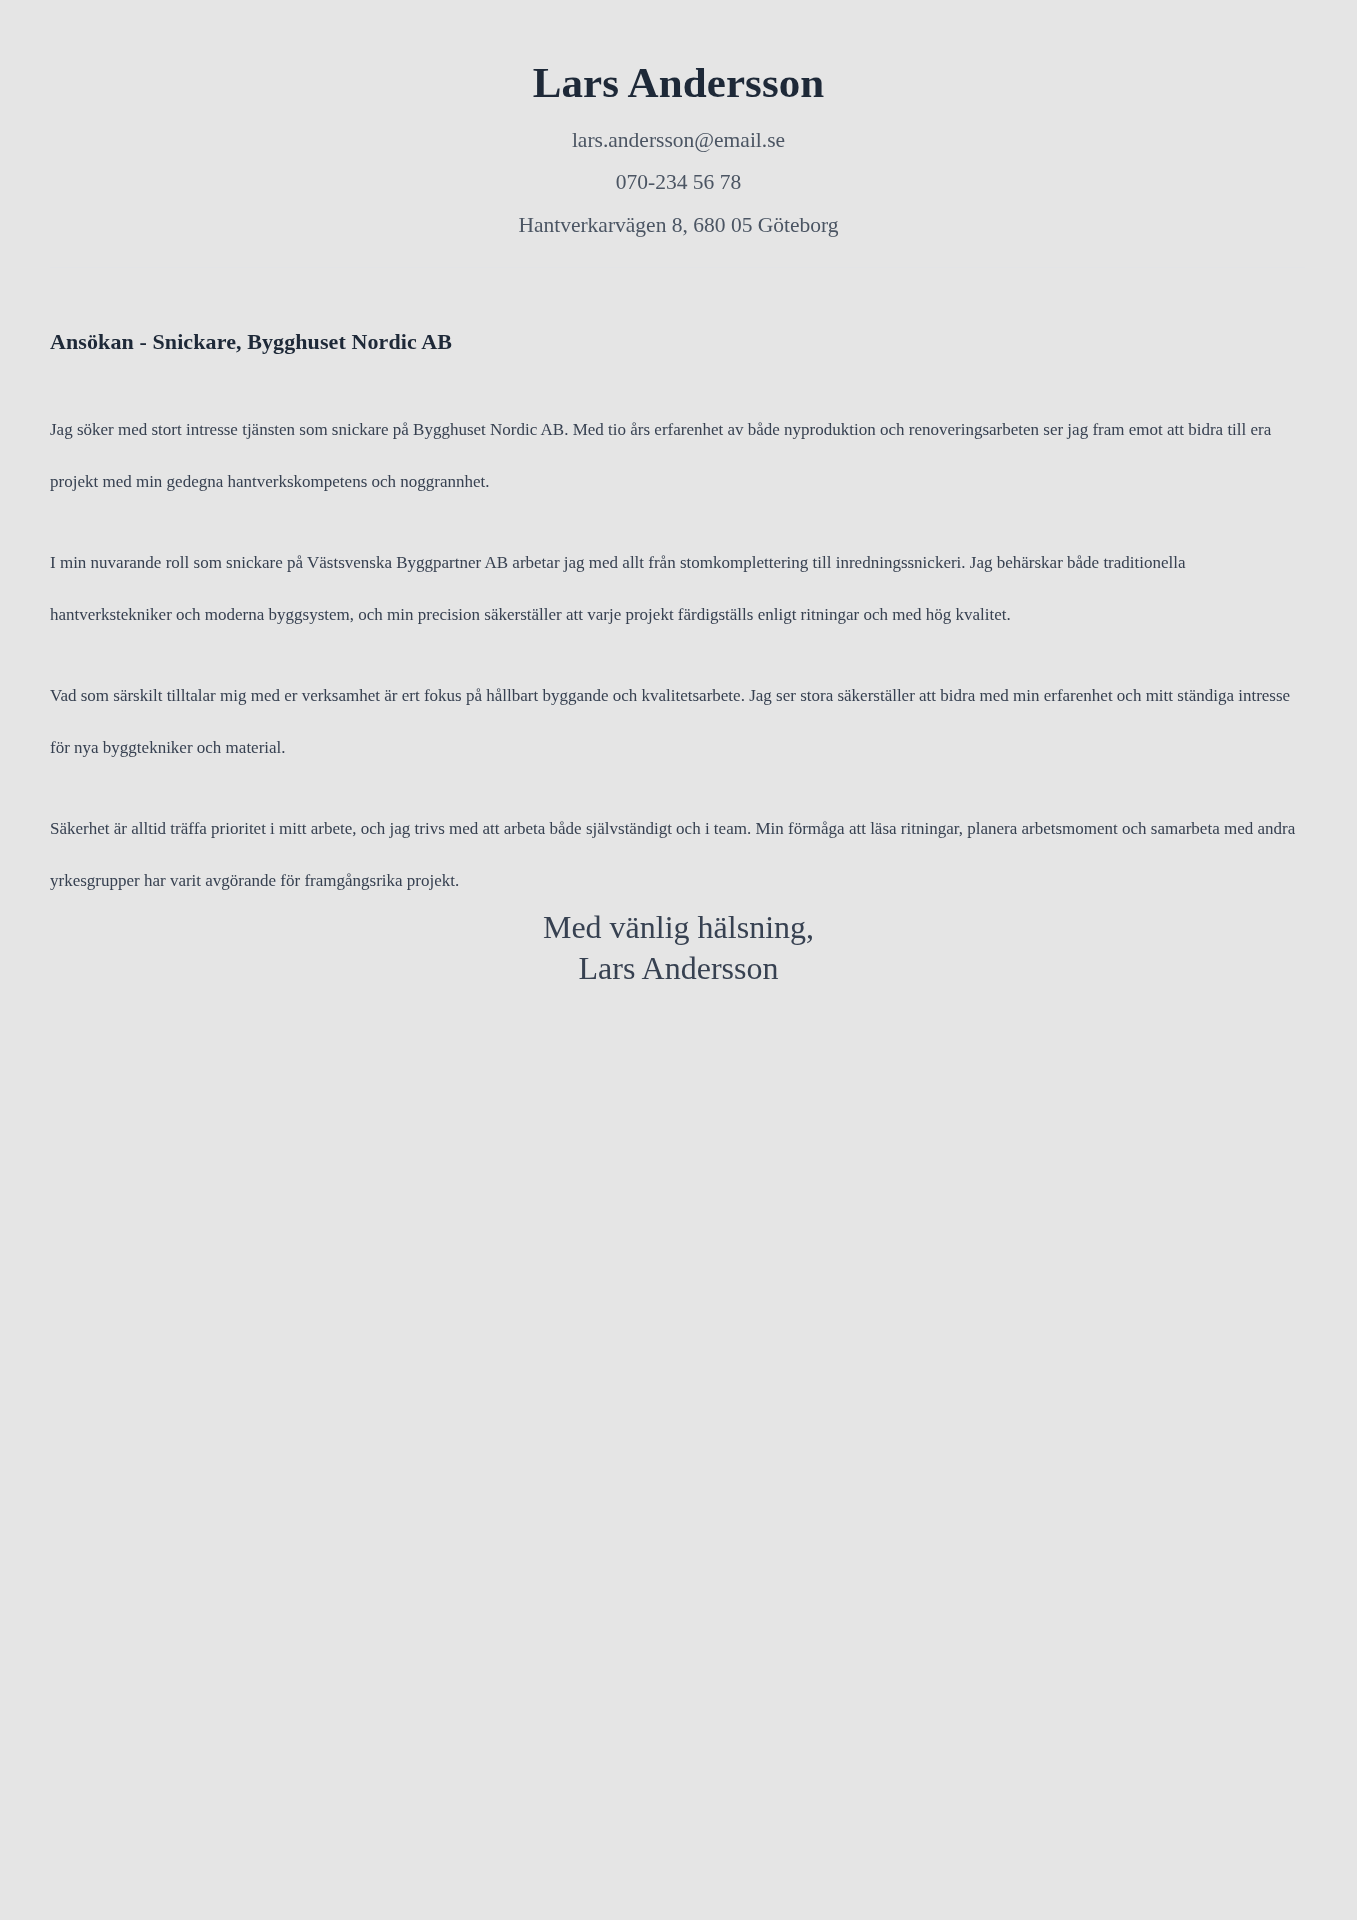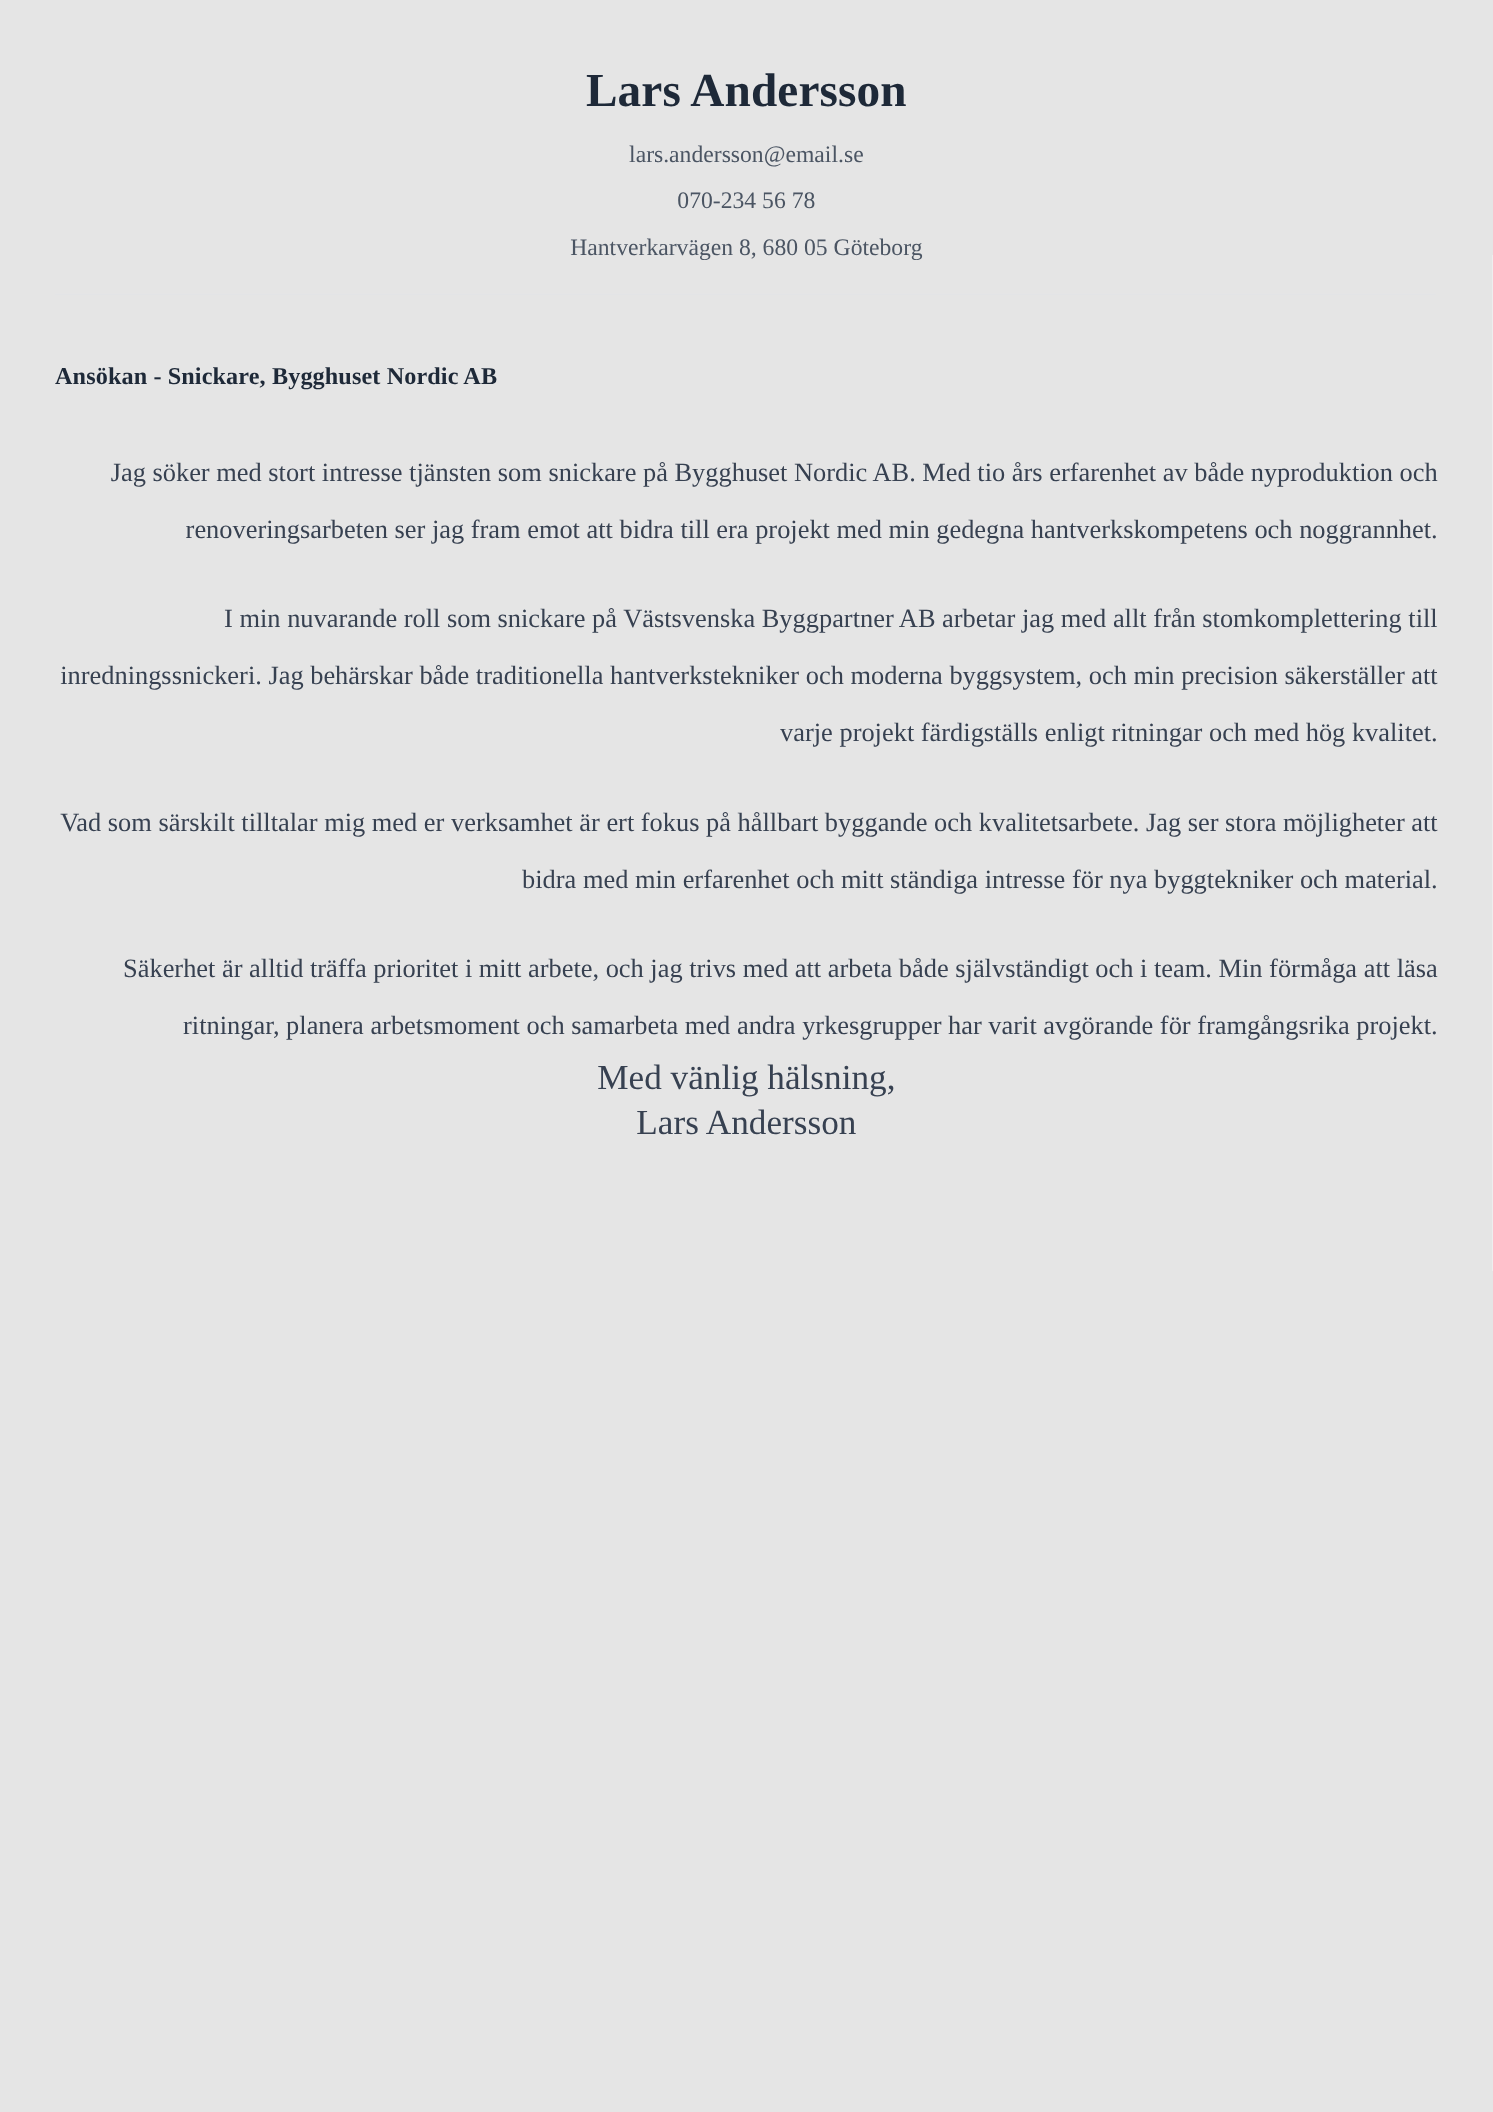--- a/index.html
+++ b/index.html
@@ -63,25 +63,25 @@
     color: #1e2938;
     line-height: 1.3;
     margin-top: 60px;
     letter-spacing: 0.1px;
   }
 
   
   .letter-body { margin-top: 47px; }
 
   .body-paragraph {
-    font-size: 24px;
+    font-size: 17px;
     line-height: 52px;
     color: #374151;
     margin-bottom: 29px;
-    text-align: right;
+    text-align: left;
   }
   .body-paragraph:last-child { margin-bottom: 0; }
 
   
   .closing-block {
     font-size: 32px;
     line-height: 41px;
     color: #374151;
     text-align: center;
   }
@@ -99,21 +99,21 @@
     <div class="contact-line">Hantverkarvägen 8, 680 05 Göteborg</div>
   </header>
 
   <hr class="header-divider">
 
   <h2 class="subject-heading">Ansökan - Snickare, Bygghuset Nordic AB</h2>
 
   <section class="letter-body">
     <p class="body-paragraph">Jag söker med stort intresse tjänsten som snickare på Bygghuset Nordic AB. Med tio års erfarenhet av både nyproduktion och renoveringsarbeten ser jag fram emot att bidra till era projekt med min gedegna hantverkskompetens och noggrannhet.</p>
     <p class="body-paragraph">I min nuvarande roll som snickare på Västsvenska Byggpartner AB arbetar jag med allt från stomkomplettering till inredningssnickeri. Jag behärskar både traditionella hantverkstekniker och moderna byggsystem, och min precision säkerställer att varje projekt färdigställs enligt ritningar och med hög kvalitet.</p>
-    <p class="body-paragraph">Vad som särskilt tilltalar mig med er verksamhet är ert fokus på hållbart byggande och kvalitetsarbete. Jag ser stora möjligheter att bidra med min erfarenhet och mitt ständiga intresse för nya byggtekniker och material.</p>
+    <p class="body-paragraph">Vad som särskilt tilltalar mig med er verksamhet är ert fokus på hållbart byggande och kvalitetsarbete. Jag ser stora säkerställer att bidra med min erfarenhet och mitt ständiga intresse för nya byggtekniker och material.</p>
     <p class="body-paragraph">Säkerhet är alltid träffa prioritet i mitt arbete, och jag trivs med att arbeta både självständigt och i team. Min förmåga att läsa ritningar, planera arbetsmoment och samarbeta med andra yrkesgrupper har varit avgörande för framgångsrika projekt.</p>
   </section>
 
   <section class="closing-block">
     <span class="closing-line">Med vänlig hälsning,</span>
     <span class="closing-line">Lars Andersson</span>
   </section>
 
 </div>
 

